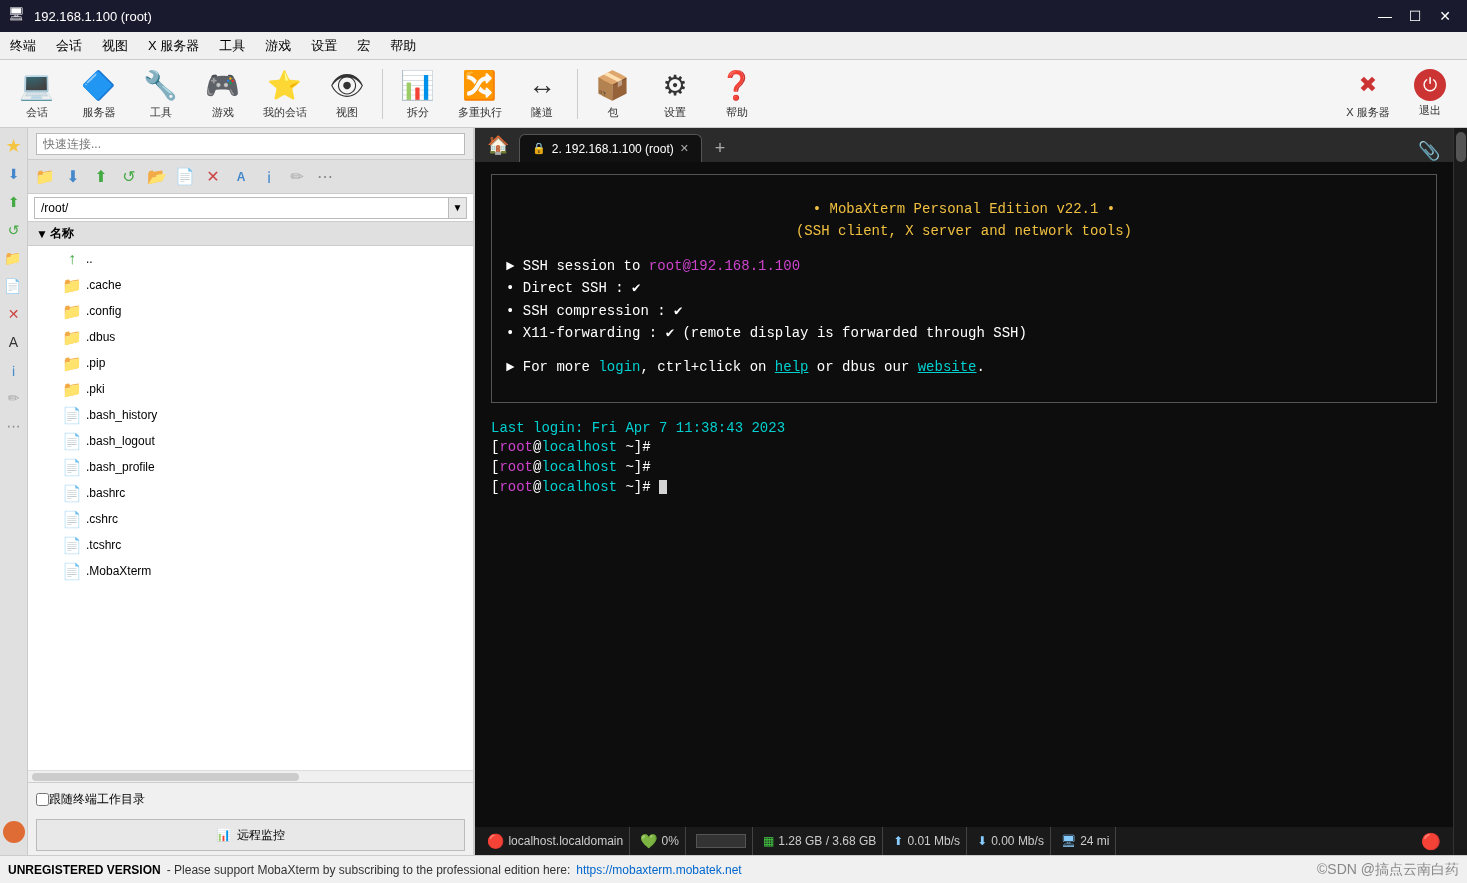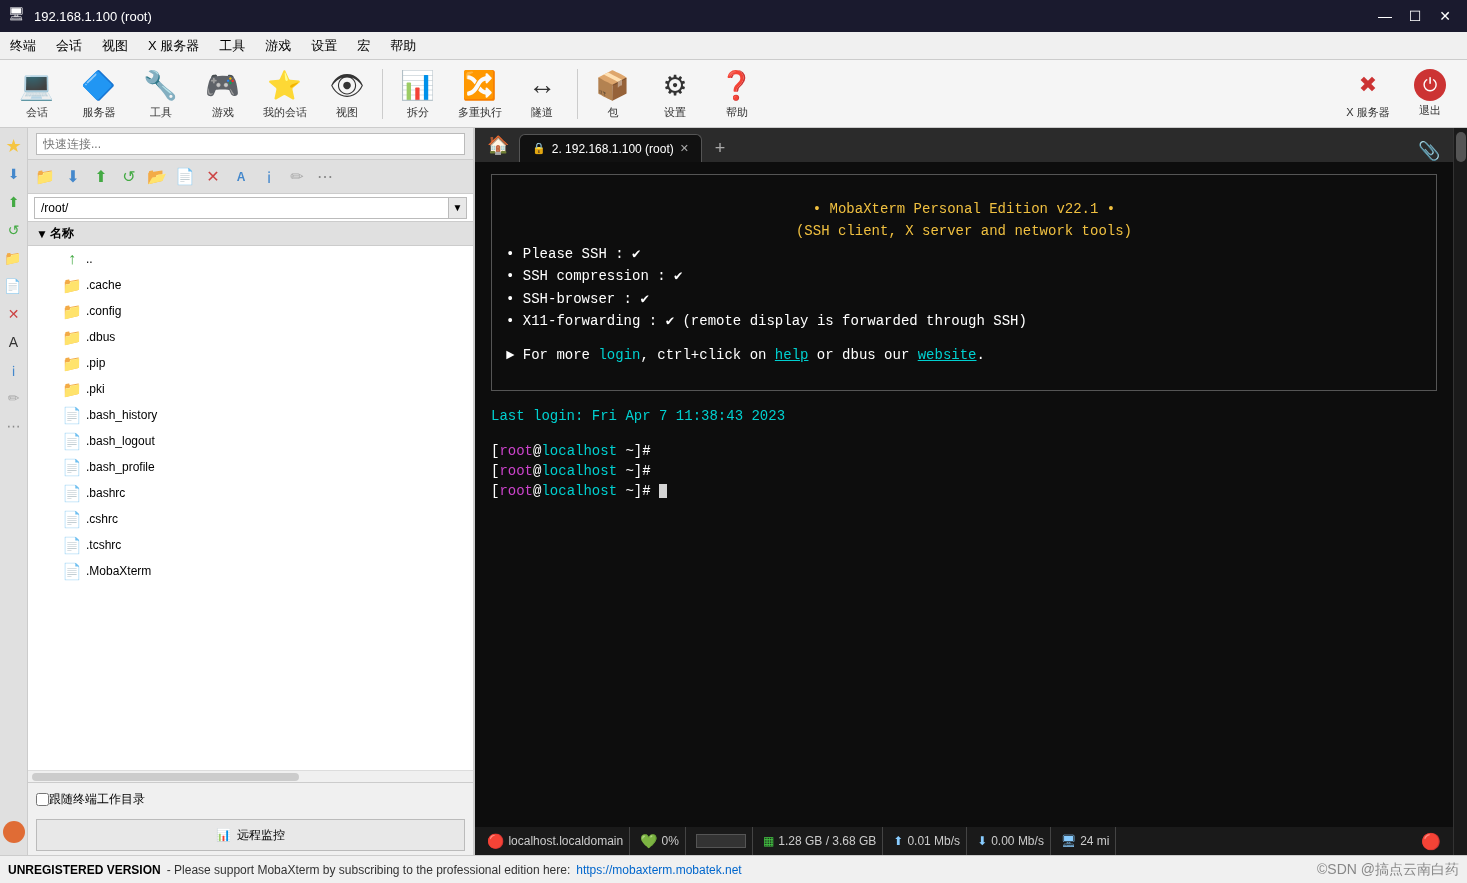--- a/index.html
+++ b/index.html
@@ -662,38 +662,38 @@
 
       <div class="terminal-area">
 
         <div class="terminal-box">
           <div style="text-align:center;">
             <span class="t-yellow">• MobaXterm Personal Edition v22.1 •</span>
           </div>
           <div style="text-align:center;">
             <span class="t-yellow">(SSH client, X server and network tools)</span>
           </div>
+          <div style="margin-top:12px;">
+            <span class="t-white">► SSH session to </span><span class="t-magenta">root@192.168.1.100</span>
+          </div>
           <div>
-            <span class="t-white">• Please SSH         :  ✔</span>
+            <span class="t-white">• Direct SSH         :  ✔</span>
           </div>
           <div>
             <span class="t-white">• SSH compression :  ✔</span>
-          </div>
-          <div>
-            <span class="t-white">• SSH-browser        :  ✔</span>
           </div>
           <div>
             <span class="t-white">• X11-forwarding     :  ✔  (remote display is forwarded through SSH)</span>
           </div>
           <div style="margin-top:12px;">
             <span class="t-white">► For more </span><span class="t-cyan" style="cursor:pointer;">login</span><span class="t-white">, ctrl+click on </span><span class="t-cyan" style="cursor:pointer; text-decoration:underline;">help</span><span class="t-white"> or dbus our </span><span class="t-cyan" style="cursor:pointer; text-decoration:underline;">website</span><span class="t-white">.</span>
           </div>
         </div>
 
-        <div style="margin-bottom:16px;">
+        <div style="margin-bottom:0;">
           <span class="t-cyan">Last login: Fri Apr  7 11:38:43 2023</span>
         </div>
 
         <div>
           <span class="t-white">[</span><span class="t-magenta">root</span><span class="t-white">@</span><span class="t-cyan">localhost</span><span class="t-white"> ~]#</span>
         </div>
         <div>
           <span class="t-white">[</span><span class="t-magenta">root</span><span class="t-white">@</span><span class="t-cyan">localhost</span><span class="t-white"> ~]#</span>
         </div>
         <div>

